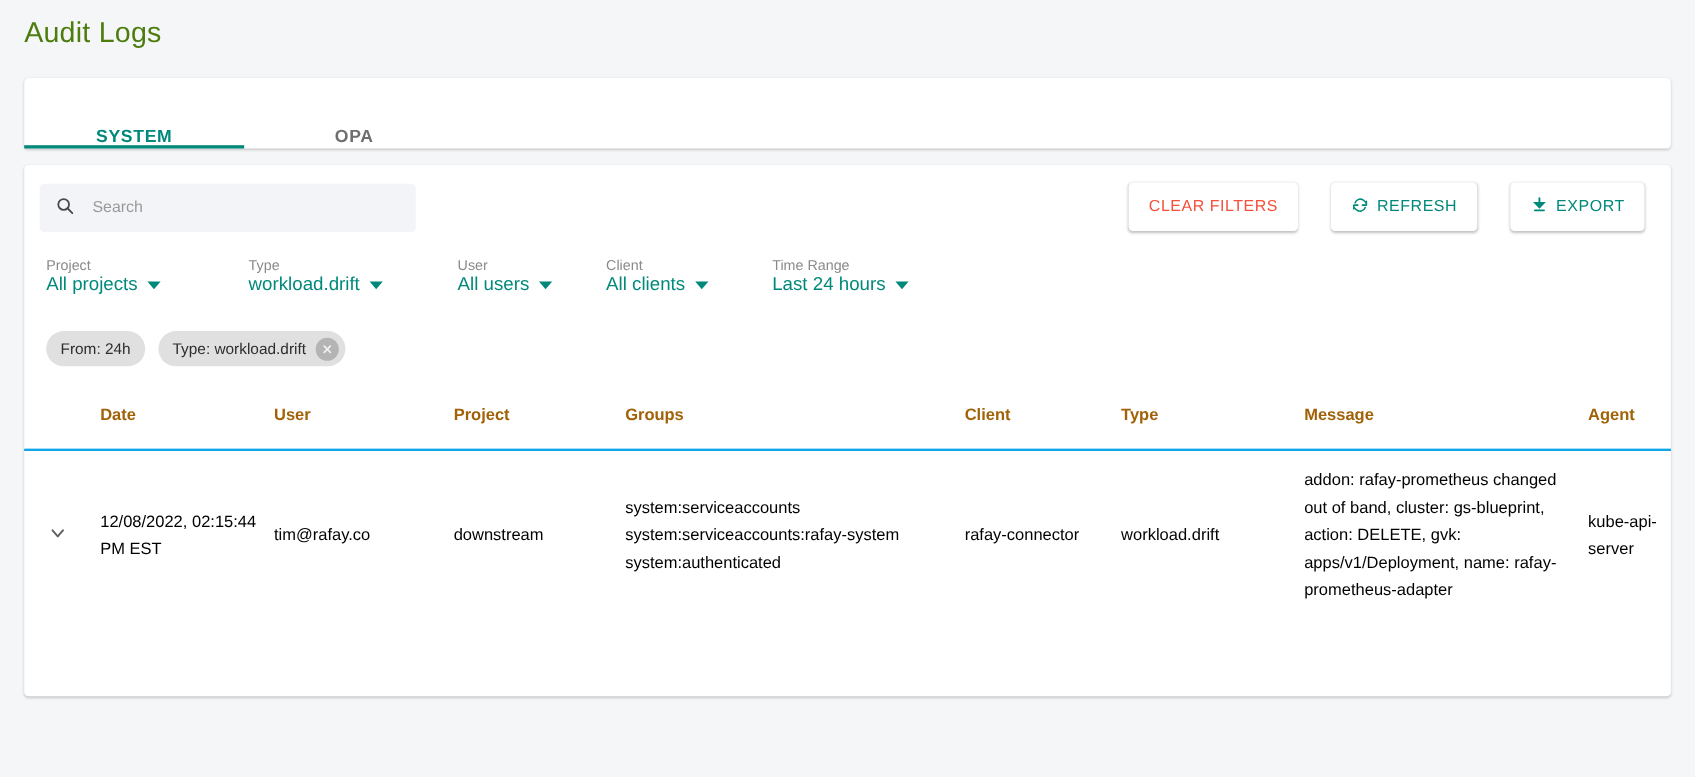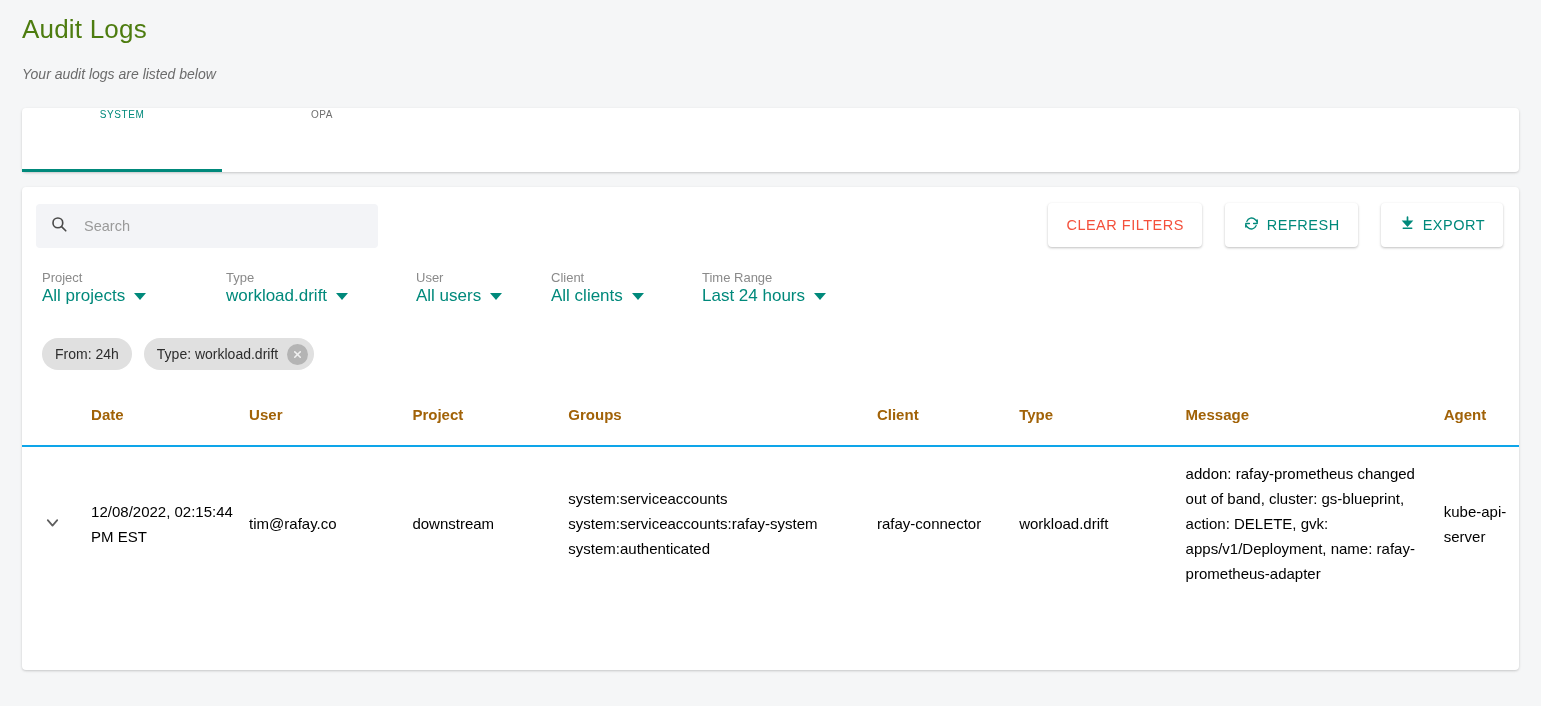--- a/index.html
+++ b/index.html
@@ -31,29 +31,30 @@
 
   
   .card {
     background: #fff;
     border-radius: 4px;
     box-shadow: 0 1px 3px rgba(0,0,0,.12), 0 1px 2px rgba(0,0,0,.08);
   }
   .tabs-card { margin-top: 26px; height: 64px; display: flex; align-items: stretch; position: relative; }
   .tab {
     width: 200px;
-    display: flex; align-items: flex-start; justify-content: center;
-    font-size: 10px;
+    display: flex; align-items: flex-end; justify-content: center;
+    font-size: 16px;
     letter-spacing: .6px;
     color: #6e6e6e;
     cursor: pointer;
     position: relative;
     background: transparent;
     border: none;
     font-family: inherit;
+    font-weight: bold;
   }
   .tab.active { color: #00897b; }
   .tab.active::after {
     content: "";
     position: absolute;
     left: 0; right: 0; bottom: 0;
     height: 3px;
     background: #00897b;
   }
 
@@ -75,21 +76,21 @@
     border: none; outline: none; background: transparent;
     margin-left: 14px;
     font-size: 14.5px;
     color: #3b3b3b;
     font-family: inherit;
     width: 250px;
   }
   .search-input::placeholder { color: #9a9a9a; }
 
   
-  .actions { position: absolute; top: 16px; right: 16px; display: flex; gap: 23px; }
+  .actions { position: absolute; top: 16px; right: 24px; display: flex; gap: 30px; }
   .btn {
     background: #fff;
     border: none;
     border-radius: 4px;
     box-shadow: 0 1px 3px rgba(0,0,0,.16), 0 1px 2px rgba(0,0,0,.1);
     height: 44px;
     padding: 0 18px;
     font-size: 14.5px;
     letter-spacing: .5px;
     font-family: inherit;
@@ -182,21 +183,20 @@
     display: inline-flex; align-items: center; justify-content: center;
   }
   .multiline { white-space: pre-line; }
 </style>
 </head>
 <body>
 
 <div class="page">
 
   <h1 class="page-title">Audit Logs</h1>
-  <p class="page-subtitle">Your audit logs are listed below</p>
 
   <div class="card tabs-card">
     <button class="tab active">
         <span>SYSTEM</span>
       </button>
     <button class="tab">
         <span>OPA</span>
       </button>
   </div>
 

